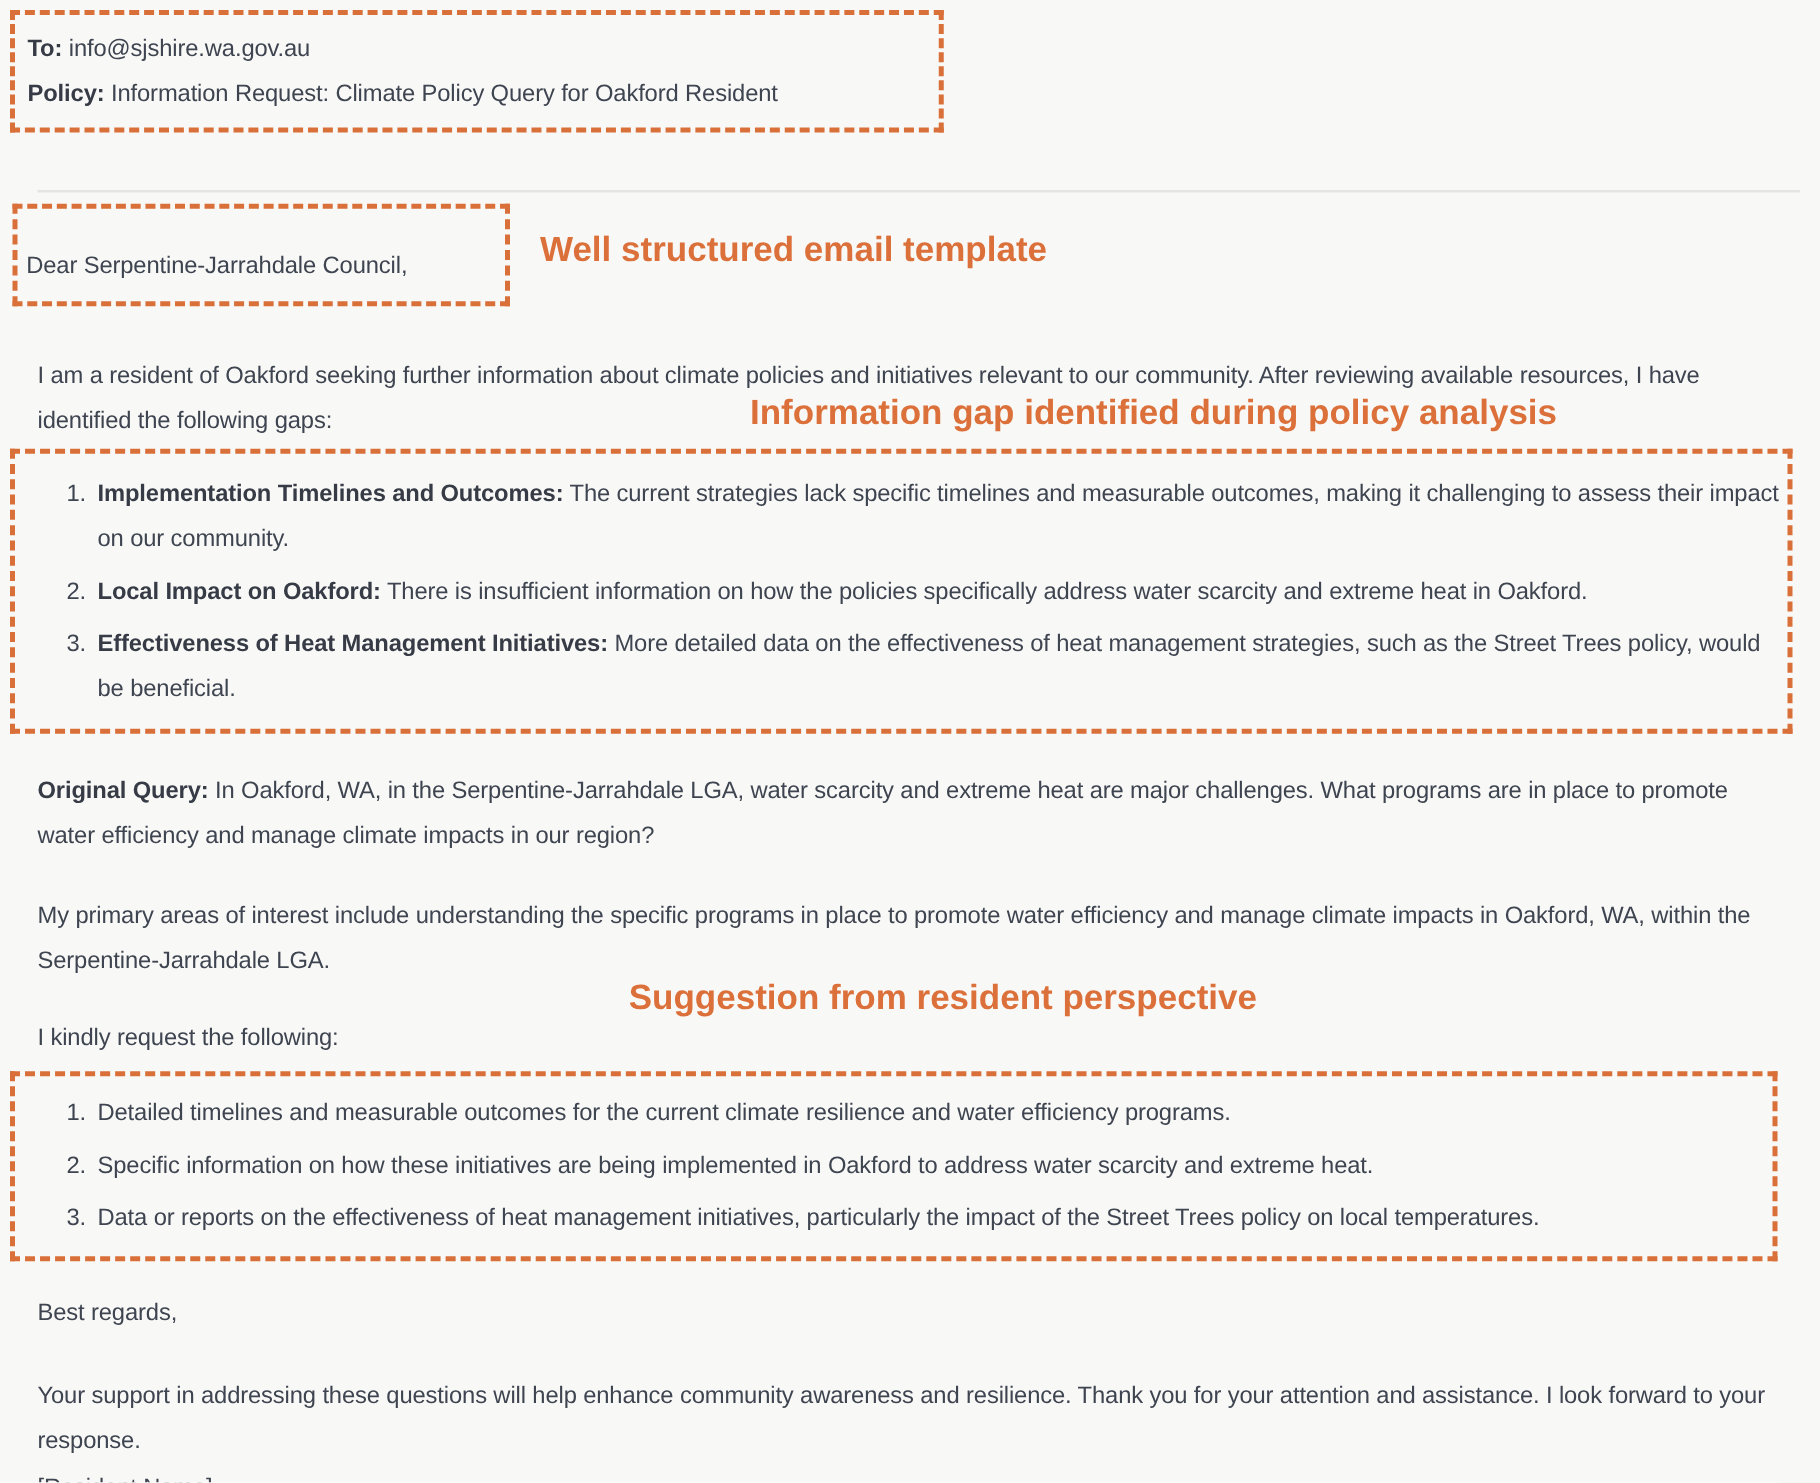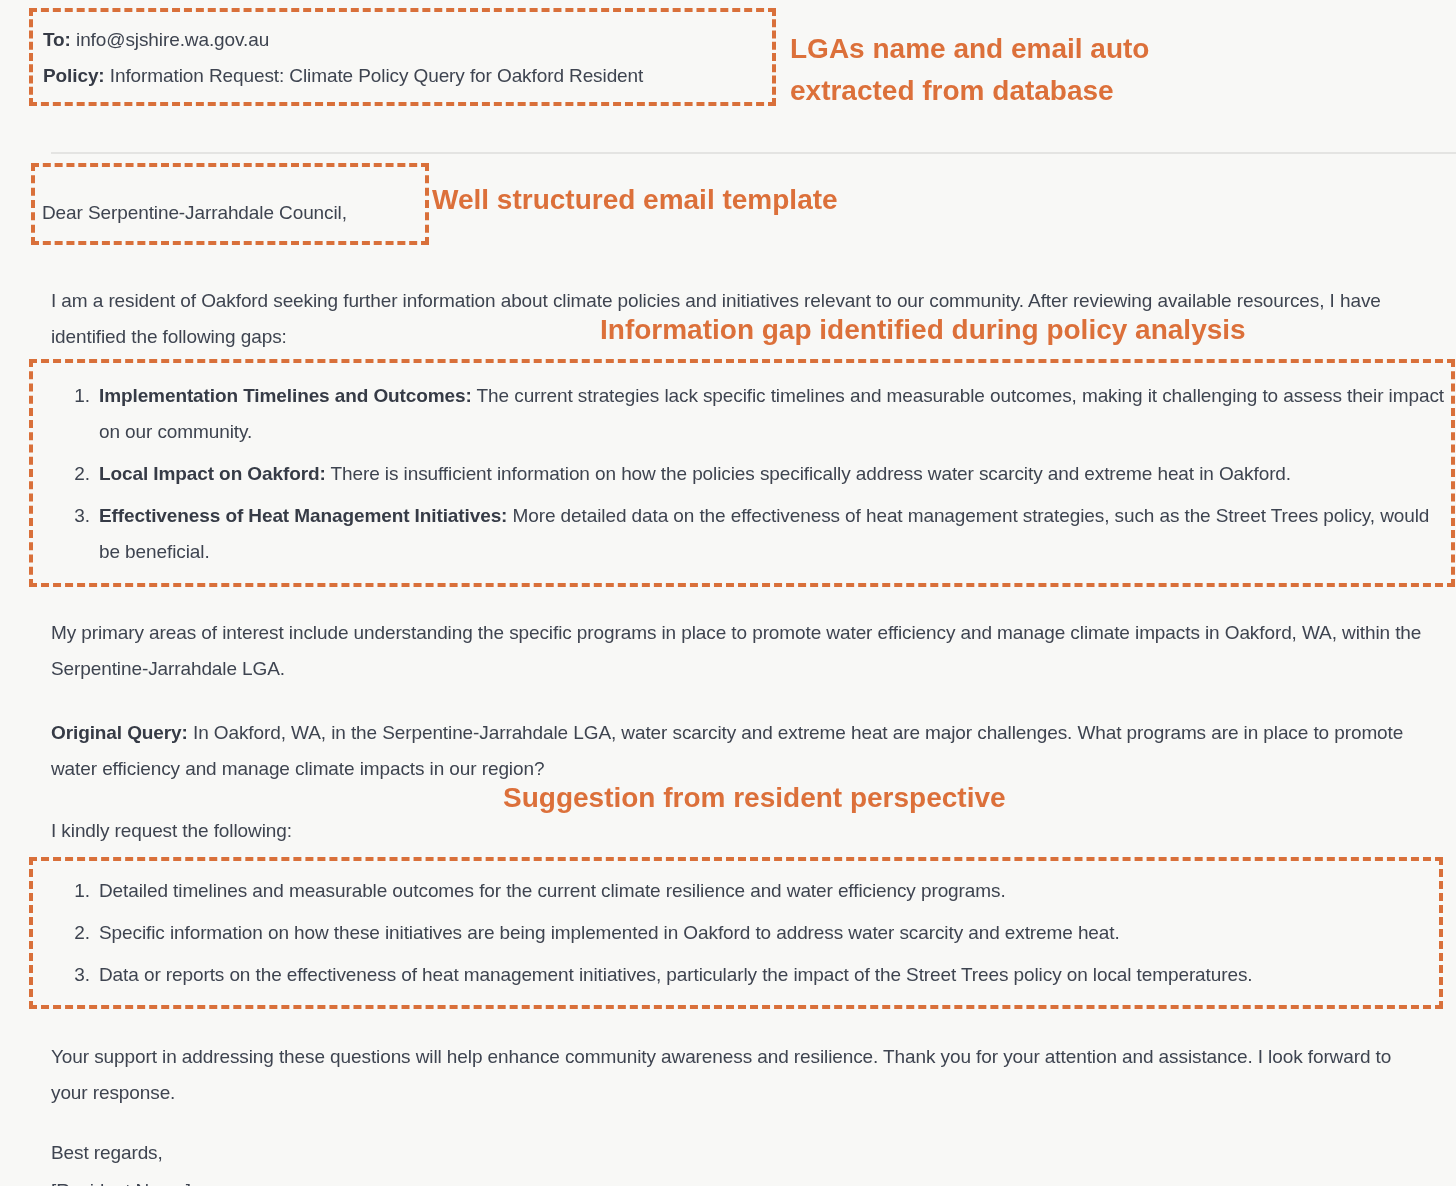--- a/index.html
+++ b/index.html
@@ -8,21 +8,20 @@
     position: relative;
     width: 1456px;
     height: 1186px;
     background: #f8f8f6;
     font-family: "Liberation Sans", "DejaVu Sans", sans-serif;
     font-size: 19px;
     line-height: 36px;
     color: #3e4450;
     overflow: hidden;
     letter-spacing: -0.1px;
-    padding-left: 21px;
   }
   .b { font-weight: bold; color: #363b46; }
   .dash-box { border: 4px dashed #d9703a; }
   .header-box {
     margin: 8px 0 0 8px;
     width: 747px;
     padding: 10px 10px 8px 10px;
   }
   .divider {
     margin: 46px 16px 0 30px;
@@ -70,21 +69,20 @@
 </head>
 <body>
 
 <div class="page">
 
   <div class="dash-box header-box">
     <div><span class="b">To:</span> <span>info@sjshire.wa.gov.au</span></div>
     <div><span class="b">Policy:</span> <span>Information Request: Climate Policy Query for Oakford Resident</span></div>
   </div>
 
-  <div class="annotation ann-auto-extracted">LGAs name and email auto extracted from database</div>
 
   <div class="divider"></div>
 
   <div class="dash-box greeting-box">
     <span>Dear Serpentine-Jarrahdale Council,</span>
   </div>
 
   <div class="annotation ann-template">Well structured email template</div>
 
   <p class="para intro">I am a resident of Oakford seeking further information about climate policies and initiatives relevant to our community. After reviewing available resources, I have identified the following gaps:</p>
@@ -92,34 +90,34 @@
   <div class="annotation ann-info-gap">Information gap identified during policy analysis</div>
 
   <div class="dash-box gaps-box">
     <ol>
       <li><span class="b">Implementation Timelines and Outcomes:</span> <span>The current strategies lack specific timelines and measurable outcomes, making it challenging to assess their impact on our community.</span></li>
       <li><span class="b">Local Impact on Oakford:</span> <span>There is insufficient information on how the policies specifically address water scarcity and extreme heat in Oakford.</span></li>
       <li><span class="b">Effectiveness of Heat Management Initiatives:</span> <span>More detailed data on the effectiveness of heat management strategies, such as the Street Trees policy, would be beneficial.</span></li>
     </ol>
   </div>
 
+  <p class="para"><span class="b">Original Query:</span> <span>In Oakford, WA, in the Serpentine-Jarrahdale LGA, water scarcity and extreme heat are major challenges. What programs are in place to promote water efficiency and manage climate impacts in our region?</span></p>
+
   <p class="para">My primary areas of interest include understanding the specific programs in place to promote water efficiency and manage climate impacts in Oakford, WA, within the Serpentine-Jarrahdale LGA.</p>
-
-  <p class="para"><span class="b">Original Query:</span> <span>In Oakford, WA, in the Serpentine-Jarrahdale LGA, water scarcity and extreme heat are major challenges. What programs are in place to promote water efficiency and manage climate impacts in our region?</span></p>
 
   <p class="para request-intro">I kindly request the following:</p>
 
   <div class="annotation ann-suggestion">Suggestion from resident perspective</div>
 
   <div class="dash-box requests-box">
     <ol>
       <li>Detailed timelines and measurable outcomes for the current climate resilience and water efficiency programs.</li>
       <li>Specific information on how these initiatives are being implemented in Oakford to address water scarcity and extreme heat.</li>
       <li>Data or reports on the effectiveness of heat management initiatives, particularly the impact of the Street Trees policy on local temperatures.</li>
     </ol>
   </div>
 
+  <p class="para signoff">Best regards,</p>
+
   <p class="para closing">Your support in addressing these questions will help enhance community awareness and resilience. Thank you for your attention and assistance. I look forward to your response.</p>
-
-  <p class="para signoff">Best regards,</p>
   <p class="para signature">[Resident Name]</p>
 
 </div>
 
 </body></html>

